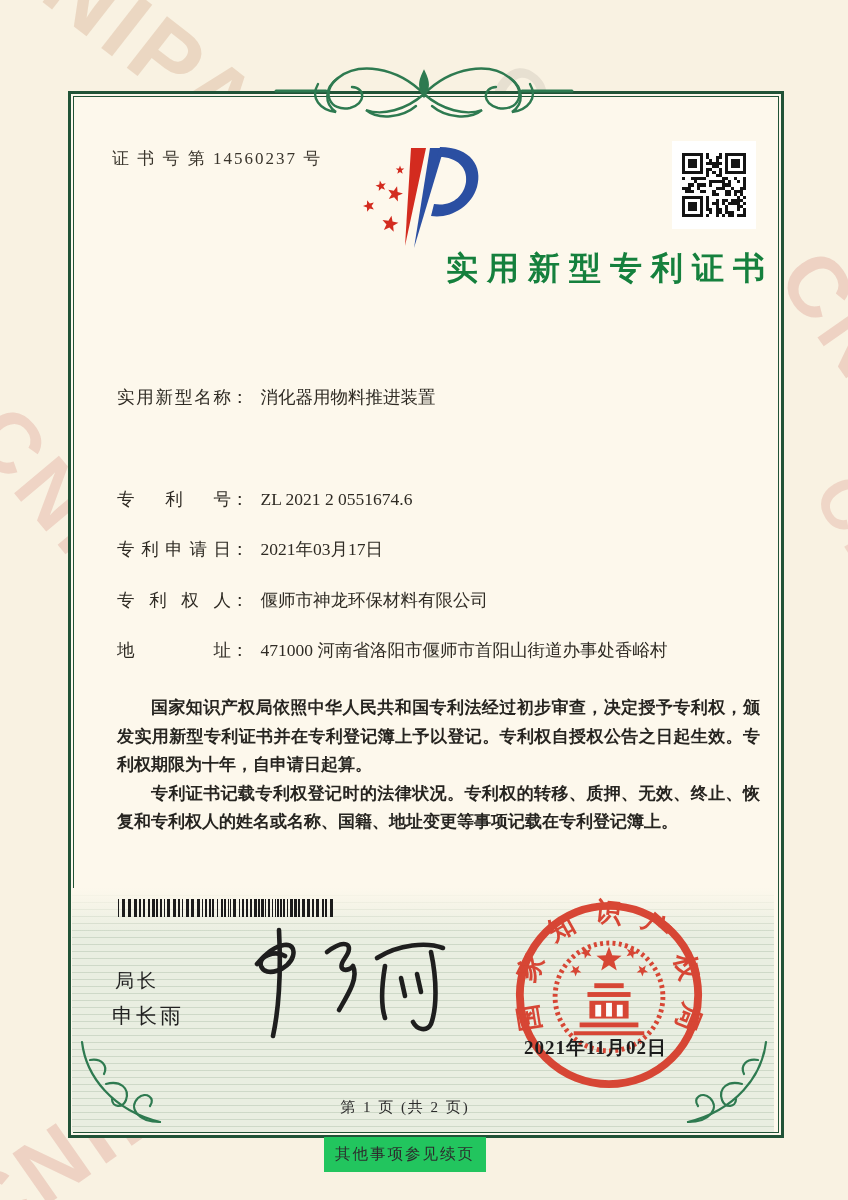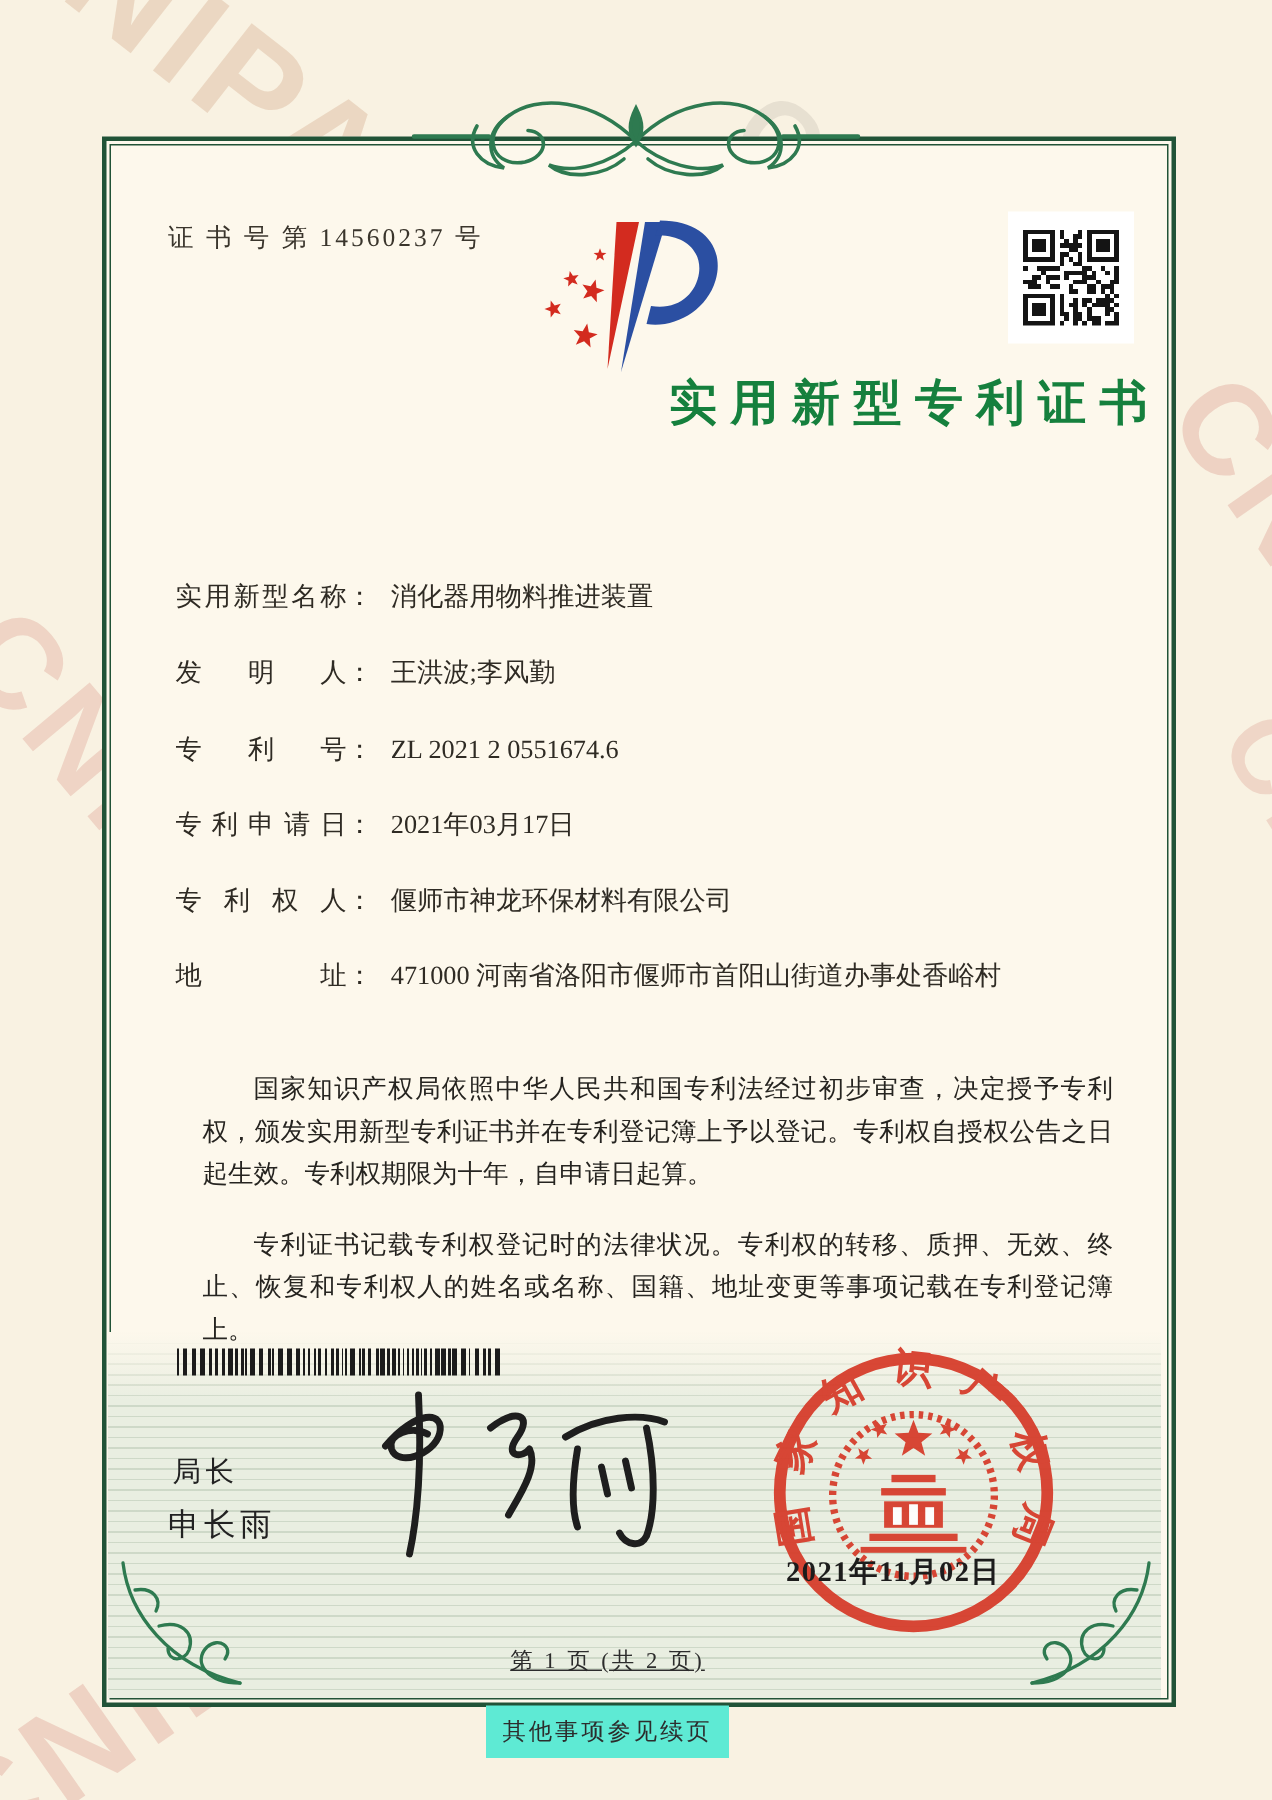--- a/index.html
+++ b/index.html
@@ -33,35 +33,35 @@
          font-size:32px;font-weight:bold;letter-spacing:9px;color:#15803d;}
 
   .field{position:absolute;left:117px;font-size:17.5px;color:#2f2b24;white-space:nowrap;margin-top:28px;}
   .f-label{display:inline-block;width:114px;text-align:justify;text-align-last:justify;vertical-align:bottom;}
   .f-colon{display:inline-block;margin-right:12px;}
   .f-label2{display:inline-block;width:104px;text-align:justify;text-align-last:justify;vertical-align:bottom;}
   .field-sub{position:absolute;left:455px;top:0;}
 
   .paras{position:absolute;left:117px;top:694px;width:643px;font-size:17px;
          line-height:28.5px;color:#262420;text-align:justify;}
-  .paras p{margin:18px;text-indent:2em;}
+  .paras p{margin:0;text-indent:2em;font-weight:bold;}
 
   .barcode{position:absolute;left:118px;top:899px;width:219px;height:18px;}
 
   .director-title{position:absolute;left:115px;top:968px;font-size:19px;letter-spacing:3px;color:#222;}
   .director-name{position:absolute;left:112px;top:1002px;font-size:21px;letter-spacing:3px;color:#222;}
   .sig{position:absolute;left:235px;top:922px;}
 
   .seal{position:absolute;left:511px;top:897px;}
   .seal-date{position:absolute;left:524px;top:1035px;font-size:19px;font-weight:600;
              letter-spacing:1px;color:#1c1c1c;z-index:4;}
 
   .page-num{position:absolute;left:74px;top:1098px;width:662px;text-align:center;
-            font-size:15px;letter-spacing:2px;color:#2c2c2c;text-decoration:underline;}
-  .note-box{position:absolute;left:324px;top:1137px;width:162px;padding:7px 0;background:#5eead4;
+            font-size:15px;letter-spacing:2px;color:#2c2c2c;}
+  .note-box{position:absolute;left:324px;top:1137px;width:162px;padding:7px 0;background:#22c55e;
             text-align:center;font-size:15.5px;letter-spacing:2px;color:#2c2c2c;}
 
   .ornament{position:absolute;z-index:2;}
 </style>
 </head>
 <body>
 
 <div class="page">
 
   <div class="wm" style="left:-35px;top:-30px;font-size:95px;color:rgba(210,165,135,.35);transform:rotate(38deg);">CNIPA</div>
@@ -126,23 +126,20 @@
     <div class="qr-box">
       <svg id="qr" width="64" height="64" viewBox="0 0 21 21" shape-rendering="crispEdges">
         <path id="qr-path" fill="#141414" fill-rule="evenodd" d="M0,0h7v7h-7z M1,1h5v5h-5z M2,2h3v3h-3z M14,0h7v7h-7z M15,1h5v5h-5z M16,2h3v3h-3z M0,14h7v7h-7z M1,15h5v5h-5z M2,16h3v3h-3z M8,6h1v1h-1z M6,8h1v1h-1z M10,6h1v1h-1z M6,10h1v1h-1z M12,6h1v1h-1z M6,12h1v1h-1z M8,0h1v1h-1z M12,0h1v1h-1z M8,1h1v1h-1z M11,1h1v1h-1z M12,1h1v1h-1z M9,2h1v1h-1z M11,2h1v1h-1z M8,3h1v1h-1z M9,3h1v1h-1z M10,3h1v1h-1z M11,3h1v1h-1z M12,3h1v1h-1z M10,4h1v1h-1z M11,4h1v1h-1z M8,5h1v1h-1z M9,5h1v1h-1z M12,5h1v1h-1z M8,7h1v1h-1z M11,7h1v1h-1z M12,7h1v1h-1z M0,8h1v1h-1z M3,8h1v1h-1z M4,8h1v1h-1z M5,8h1v1h-1z M7,8h1v1h-1z M13,8h1v1h-1z M14,8h1v1h-1z M17,8h1v1h-1z M20,8h1v1h-1z M4,9h1v1h-1z M9,9h1v1h-1z M10,9h1v1h-1z M11,9h1v1h-1z M12,9h1v1h-1z M13,9h1v1h-1z M15,9h1v1h-1z M18,9h1v1h-1z M20,9h1v1h-1z M2,10h1v1h-1z M3,10h1v1h-1z M5,10h1v1h-1z M7,10h1v1h-1z M9,10h1v1h-1z M13,10h1v1h-1z M14,10h1v1h-1z M15,10h1v1h-1z M20,10h1v1h-1z M0,11h1v1h-1z M1,11h1v1h-1z M2,11h1v1h-1z M5,11h1v1h-1z M11,11h1v1h-1z M12,11h1v1h-1z M13,11h1v1h-1z M16,11h1v1h-1z M19,11h1v1h-1z M20,11h1v1h-1z M1,12h1v1h-1z M2,12h1v1h-1z M3,12h1v1h-1z M7,12h1v1h-1z M10,12h1v1h-1z M14,12h1v1h-1z M15,12h1v1h-1z M17,12h1v1h-1z M18,12h1v1h-1z M19,12h1v1h-1z M10,13h1v1h-1z M11,13h1v1h-1z M14,13h1v1h-1z M15,13h1v1h-1z M17,13h1v1h-1z M19,13h1v1h-1z M8,14h1v1h-1z M18,14h1v1h-1z M20,14h1v1h-1z M8,15h1v1h-1z M11,15h1v1h-1z M13,15h1v1h-1z M14,15h1v1h-1z M16,15h1v1h-1z M17,15h1v1h-1z M18,15h1v1h-1z M19,15h1v1h-1z M8,16h1v1h-1z M10,16h1v1h-1z M11,16h1v1h-1z M13,16h1v1h-1z M15,16h1v1h-1z M16,16h1v1h-1z M17,16h1v1h-1z M18,16h1v1h-1z M20,16h1v1h-1z M8,17h1v1h-1z M11,17h1v1h-1z M14,17h1v1h-1z M18,17h1v1h-1z M19,17h1v1h-1z M8,18h1v1h-1z M9,18h1v1h-1z M11,18h1v1h-1z M12,18h1v1h-1z M14,18h1v1h-1z M18,18h1v1h-1z M20,18h1v1h-1z M9,19h1v1h-1z M11,19h1v1h-1z M12,19h1v1h-1z M14,19h1v1h-1z M15,19h1v1h-1z M16,19h1v1h-1z M20,19h1v1h-1z M8,20h1v1h-1z M11,20h1v1h-1z M13,20h1v1h-1z M15,20h1v1h-1z M16,20h1v1h-1z M18,20h1v1h-1z M19,20h1v1h-1z M20,20h1v1h-1z "></path>
       </svg>
     </div>
 
     <div class="title">实用新型专利证书</div>
 
     <div class="field" style="top:357px">
       <span class="f-label">实用新型名称</span><span class="f-colon">：</span><span>消化器用物料推进装置</span>
-    </div>
-    <div class="field" style="top:408px">
-      <span class="f-label">发明人</span><span class="f-colon">：</span><span>王洪波;李风勤</span>
     </div>
     <div class="field" style="top:459px">
       <span class="f-label">专利号</span><span class="f-colon">：</span><span>ZL 2021 2 0551674.6</span>
     </div>
     <div class="field" style="top:509px">
       <span class="f-label">专利申请日</span><span class="f-colon">：</span><span>2021年03月17日</span>
     </div>
     <div class="field" style="top:560px">
       <span class="f-label">专利权人</span><span class="f-colon">：</span><span>偃师市神龙环保材料有限公司</span>
     </div>

